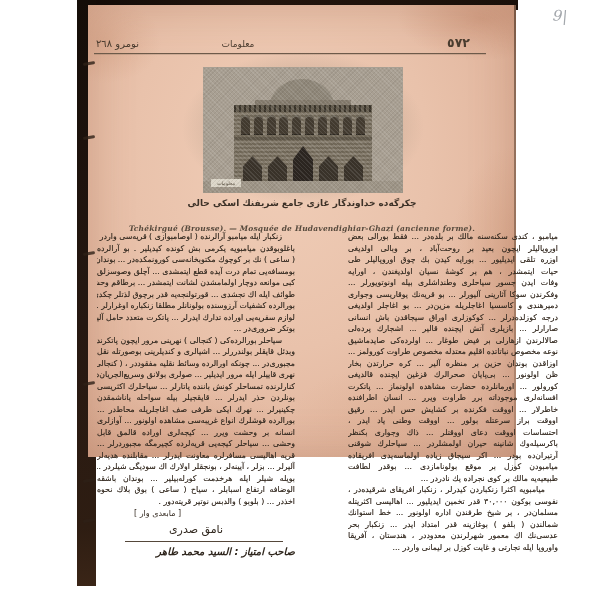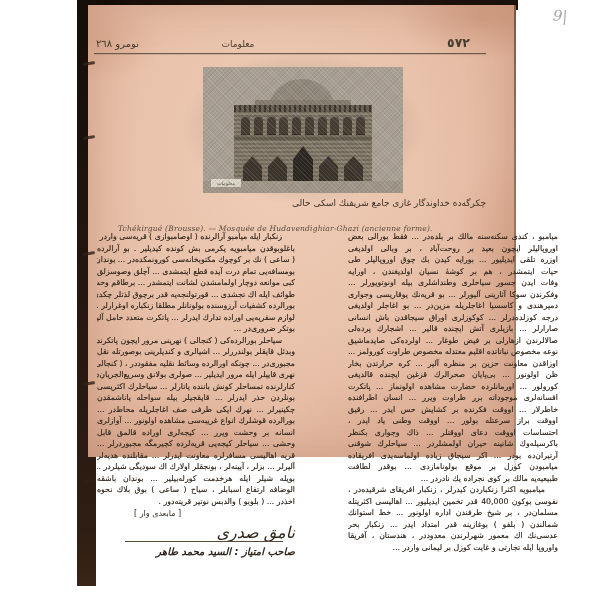--- a/index.html
+++ b/index.html
@@ -61,39 +61,39 @@
   .lower{position:relative;height:48px;display:flex;justify-content:space-between;
     align-items:flex-end;padding:0 9px;}
   .arch-b{width:19px;height:32px;background:#3a332a;
     clip-path:polygon(0 100%,0 32%,50% 0,100% 32%,100% 100%);}
   .arch-door{width:20px;height:42px;background:#2b2520;}
   .ground{position:absolute;left:0;bottom:0;width:200px;height:12px;background:#9e9587;}
   .photo-label{position:absolute;left:8px;bottom:6px;min-width:26px;height:8px;background:#dcd6c8;
     color:#5a5142;font-size:5px;line-height:8px;text-align:center;padding:0 2px;direction:rtl;}
 
   
-  .caption-block{position:absolute;left:30px;top:193px;width:368px;}
+  .caption-block{position:absolute;left:30px;top:193px;width:368px;text-align:center;font-weight:bold;}
   .caption-ott{font-size:9px;color:#3c3127;direction:rtl;}
   .caption-fr{font-size:7.5px;font-style:italic;font-family:"DejaVu Serif",serif;
     color:#574a3d;margin-top:16px;letter-spacing:.2px;}
 
   
   .col{position:absolute;direction:rtl;color:#342a20;font-size:7.8px;
     text-shadow:0 0 .5px rgba(52,42,32,.55);}
   .col-right{left:212px;top:226px;width:210px;margin-left:48px;}
   .col-left{left:9px;top:226px;width:198px;}
   .tline{height:11.5px;line-height:11.5px;white-space:nowrap;overflow:hidden;
     text-align:justify;text-align-last:justify;}
   .tline.end{text-align-last:right;}
   .tline.ind{padding-right:13px;}
 
   
   .continued{position:absolute;left:46px;top:504px;font-size:8px;color:#342a20;direction:rtl;}
-  .signature{position:absolute;left:9px;top:518px;width:198px;text-align:right;
-    font-size:16px;font-style:italic;color:#2f261d;direction:rtl;}
+  .signature{position:absolute;left:9px;top:518px;width:198px;text-align:center;
+    font-size:11px;color:#2f261d;direction:rtl;}
   .sig-rule{position:absolute;left:37px;top:536px;width:158px;height:1px;background:#55473a;}
   .publisher{position:absolute;left:9px;top:541px;width:198px;text-align:right;
     font-size:10px;font-weight:bold;font-style:italic;color:#2f261d;direction:rtl;}
 </style>
 </head>
 <body>
 
 <div class="backdrop-top"></div>
 <div class="backdrop-left"></div>
 
@@ -156,33 +156,33 @@
       <div class="tline">اوروپاليلر ايچون بعيد بر روحت‌آباد ، بر وبالى اولديغى</div>
       <div class="tline">اوزره تلقى ايديليور ... بورايه كيدن بك چوق اوروپاليلر طى</div>
       <div class="tline">حيات ايتمشدر ، هم بر كوشهٔ نسيان اولديغندن ، اورايه</div>
       <div class="tline">وفات ايدن جسور سياحلرى وطنداشلرى بيله اونوتويورلر ...</div>
       <div class="tline">وفكرندن سوكا آثارينى آليورلر ... بو قريه‌نك يوقاريسى وجوارى</div>
       <div class="tline">دميرهندى و كاسسيا اغاجلريله مزين‌در ... بو اغاجلر اولديغى</div>
       <div class="tline">درجه كوزلده‌درلر ... كوكوزلرى اوراق سيجاقدن باش انسانى</div>
       <div class="tline">صارارلر ... بازيلرى آتش ايچنده قالير ... اشجارك پرده‌لى</div>
       <div class="tline">صالالرندن ازهارلى بر فيض طوغار ... اولردەكى صايدماشيق</div>
       <div class="tline">نوعه مخصوص نباتاتده اقليم معتدله مخصوص طراوت كورولمز ...</div>
-      <div class="tline">اوزاقدن معاونت حزين بر منظره آلير ... كره حرارتدن بخار</div>
+      <div class="tline">اوزاقدن بوندان حزين بر منظره آلير ... كره حرارتدن بخار</div>
       <div class="tline">ظن اولونور ... بى‌پايان صحرالرك قزغين ايچنده قالديغى</div>
       <div class="tline">كورولور ... اورمانلرده حضارت مشاهده اولونماز ... پاتكرت</div>
       <div class="tline">افسانه‌لرى موجوداته برر طراوت ويرر ... انسان اطرافنده</div>
       <div class="tline">خاطرلار ... اووقت فكرنده بر كشايش حس ايدر ... رقيق</div>
       <div class="tline">اووقت براز سرعتله بولور ... اووقت وطنى ياد ايدر ،</div>
       <div class="tline">احتساسات اووقت دعاى اووقتلر ... ذاك وجوارى بكنظر</div>
       <div class="tline">باكرسيله‌وك شانينه حيران اولمشلردر ... سياحلرك شوقنى</div>
       <div class="tline">آرتيران‌ده بودر ... اكر سيجاق زياده اولماسه‌يدى افريقاده</div>
       <div class="tline">ميامبودن كوزل بر موقع بولونامازدى ... بوقدر لطافت</div>
       <div class="tline end">طبيعيه‌يه مالك بر كوى نجراده يك نادردر ...</div>
       <div class="tline ind">ميامبويه اكثرا زنكباردن كيدرلر ، زنكبار افريقاى شرقيده‌در ،</div>
-      <div class="tline">نفوسى بوكون 40,000 قدر تخمين ايديليور ... اهاليسى اكثريتله</div>
+      <div class="tline">نفوسى بوكون ٣٠,٠٠٠ قدر تخمين ايديليور ... اهاليسى اكثريتله</div>
       <div class="tline">مسلمان‌در ، بر شيخ طرفندن اداره اولونور ... خط استوانك</div>
       <div class="tline">شمالندن ( بلفو ) بوغازينه قدر امتداد ايدر ... زنكبار بحر</div>
       <div class="tline">عدسى‌نك اك معمور شهرلرندن معدوددر ، هندستان ، آفريقا</div>
       <div class="tline end">واوروپا ايله تجارتى و غايت كوزل بر ليمانى واردر ...</div>
     </div>
   <div class="col col-left">
       <div class="tline ind">زنكبار ايله ميامبو آرالرنده ( اوصامبوازى ) قريه‌سى واردر ،</div>
       <div class="tline">باغلوبوقدن ميامبويه يكرمى بش كونده كيديلير . بو آرالرده</div>
       <div class="tline">( ساعى ) نك بر كوچوك مكتوبخانه‌سى كورونمكده‌در ... بوندان اول</div>
       <div class="tline">بومسافه‌يى تمام درت آيده قطع ايتمشدى ... آچلق وصوسزلق</div>

